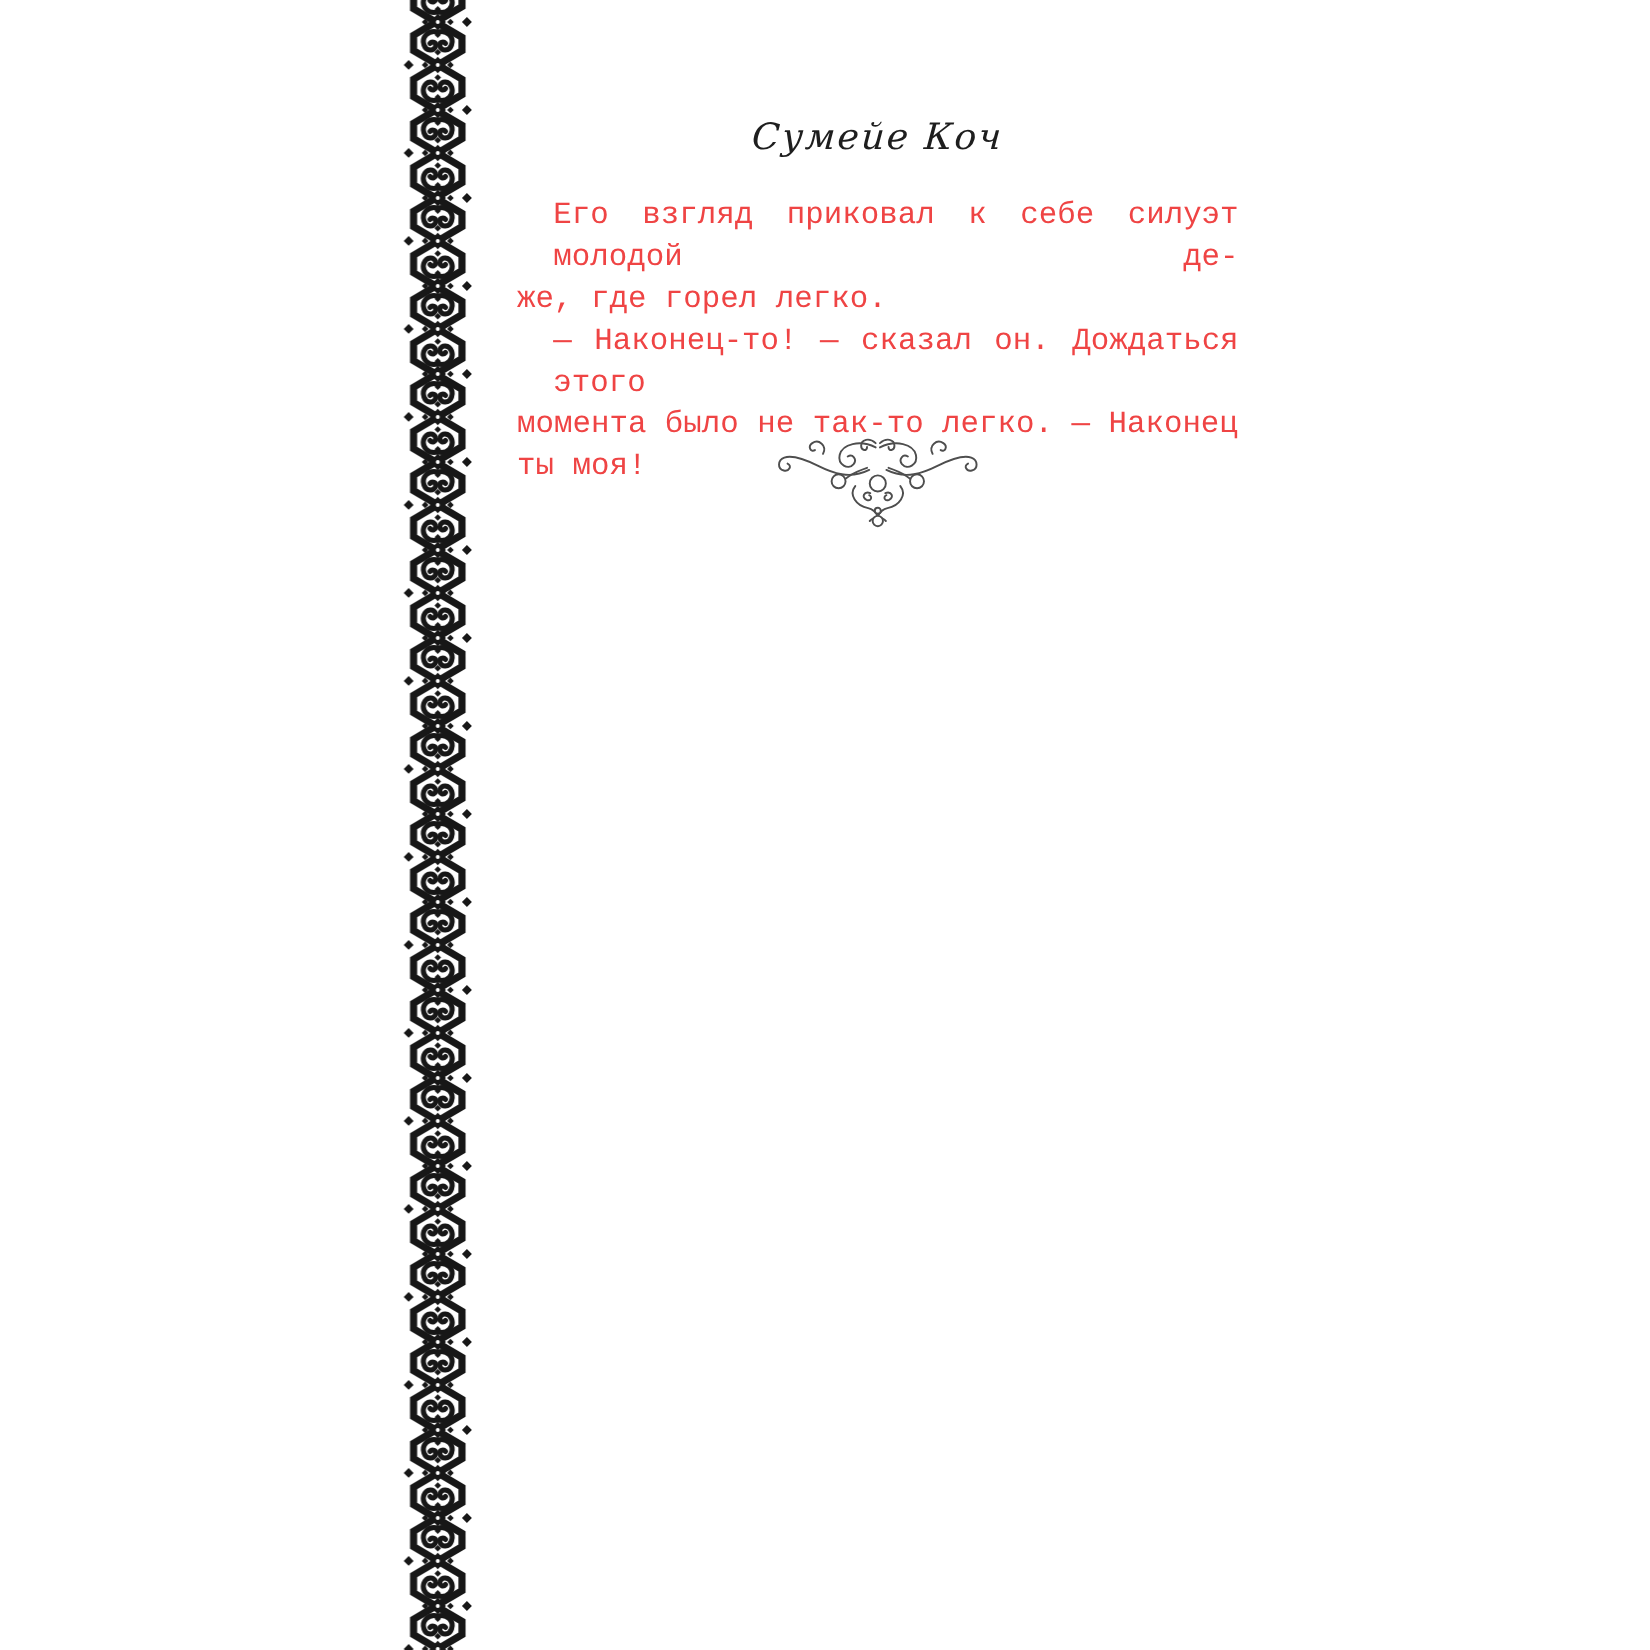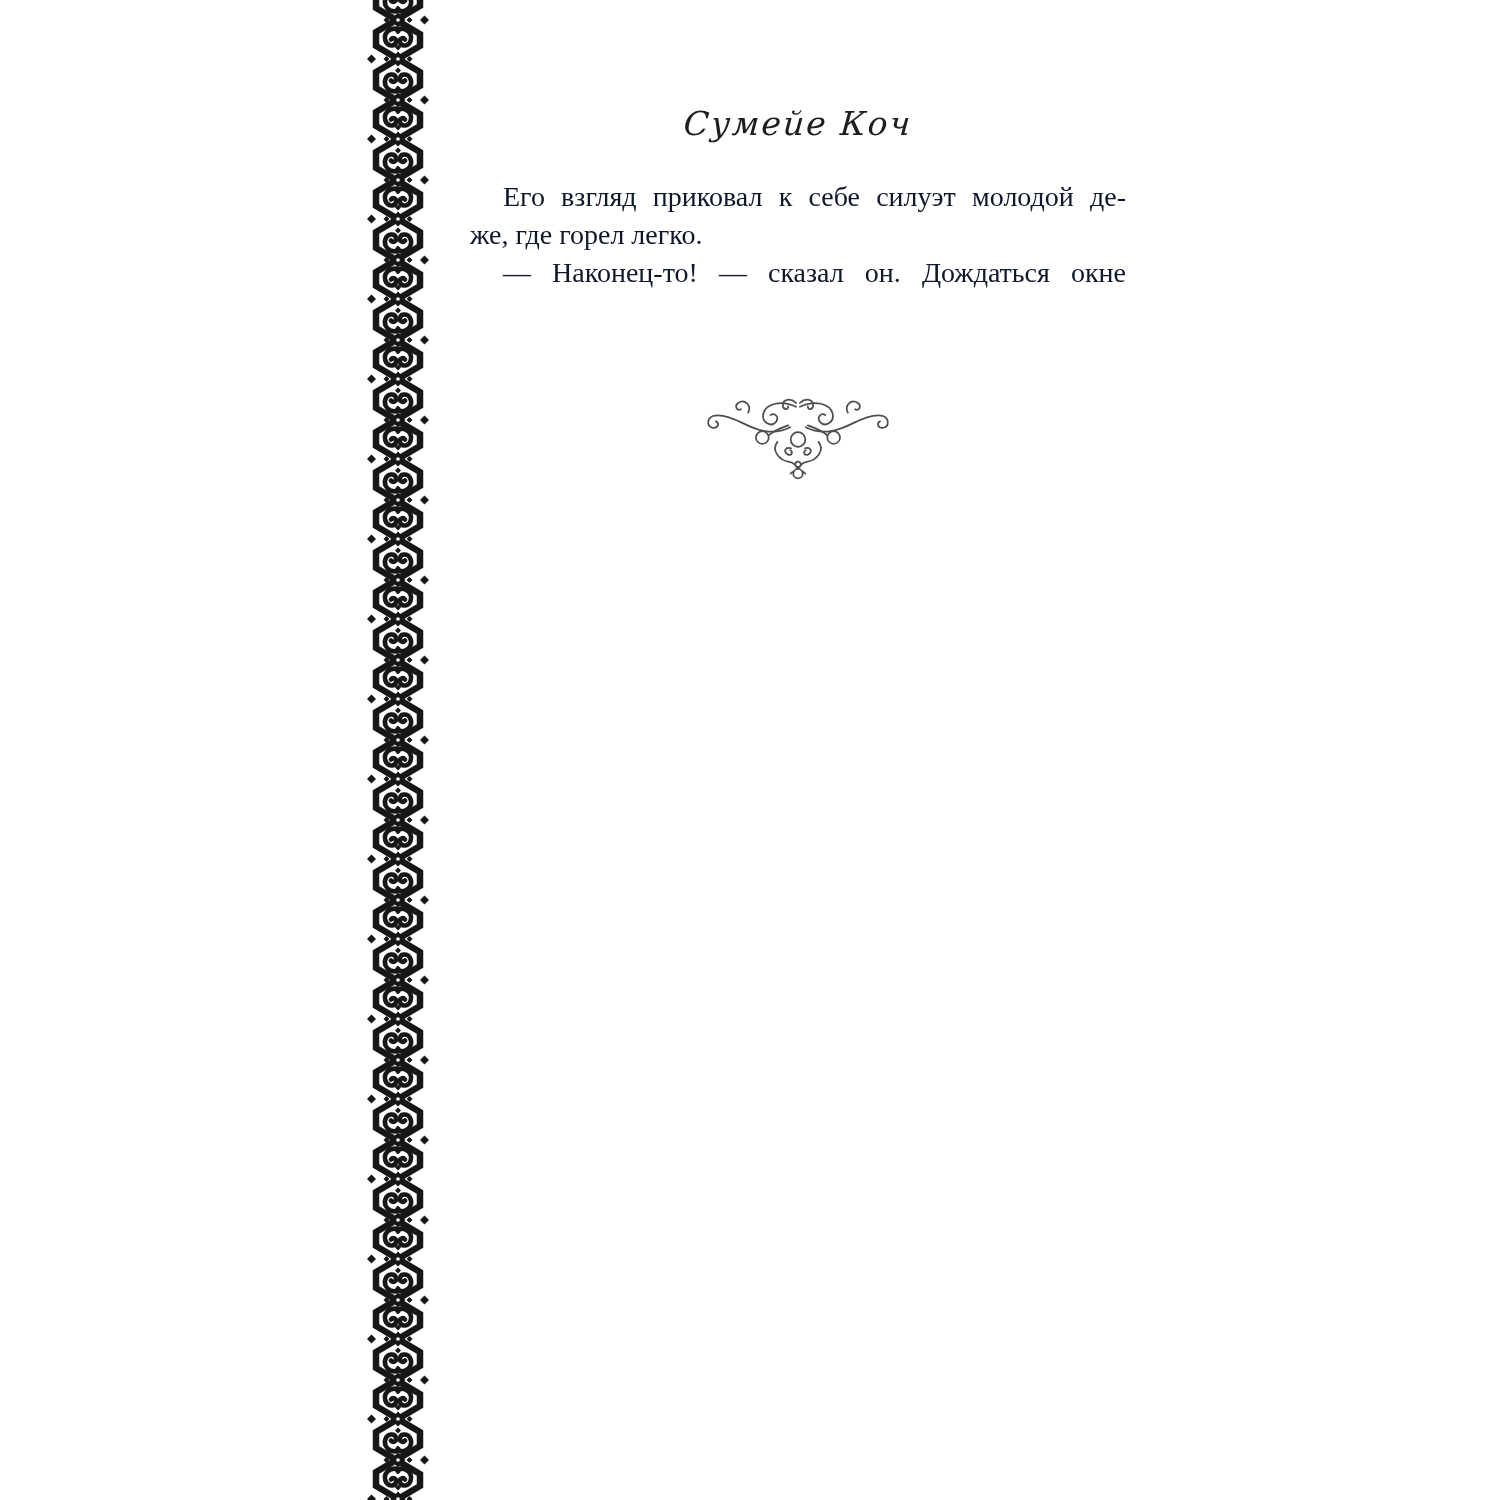--- a/index.html
+++ b/index.html
@@ -29,24 +29,24 @@
     font-size: 33px;
     letter-spacing: 2px;
     color: #1e1e1e;
     transform: skewX(-4deg);
   }
   .text-block {
     position: absolute;
     left: 470px;
     top: 178px;
     width: 656px;
-    font-family: Liberation Serif, serif;
+    font-family: Liberation Mono, monospace;
     font-size: 28px;
     line-height: 38px;
-    color: #0f172a;
+    color: #ef4444;
   }
   .line { width: 656px; }
   .line.j { text-align: justify; text-align-last: justify; }
   .line.first { padding-left: 33px; box-sizing: border-box; }
   .flourish {
     position: absolute;
     left: 696px;
     top: 396px;
   }
 </style>
@@ -90,21 +90,22 @@
       </defs>
       <rect x="0" y="0" width="64" height="1500" fill="url(#lat)"></rect>
     </svg>
   </div>
 
   <div class="running-head">Сумейе Коч</div>
 
   <div class="text-block">
       <div class="line j first">Его взгляд приковал к себе силуэт молодой де-</div>
       <div class="line">же, где горел легко.</div>
-      <div class="line j first">— Наконец-то! — сказал он. Дождаться окне</div>
+      <div class="line j first">— Наконец-то! — сказал он. Дождаться этого</div>
+      <div class="line">момента было не так-то легко. — Наконец ты моя!</div>
     </div>
 
   <svg class="flourish" width="204" height="84" viewBox="-102 -2 204 86" xmlns="http://www.w3.org/2000/svg">
     <g fill="none" stroke="#4e4e4e" stroke-width="1.8" stroke-linecap="round">
 
       <g>
         <path d="M8,30 C26,39 42,33 56,26 C70,19 80,16 87,18.5 C93.5,21 93.5,29 87.5,30.5 C82.5,31.7 79.5,26 84,24"></path>
         <path d="M51,15 C47,7 55,1 61,5 C65.5,8 62.5,14 58.5,11.5"></path>
         <path d="M2,9 C17,1.5 33,6 35.5,16 C37.5,25 27.5,30.5 22.5,24.5 C19,20 23.5,14.5 28,17.5"></path>
         <path d="M2,5 C8,-0.5 15.5,1.5 15.5,7.5 C15.5,12 10,13 10,8.5"></path>

